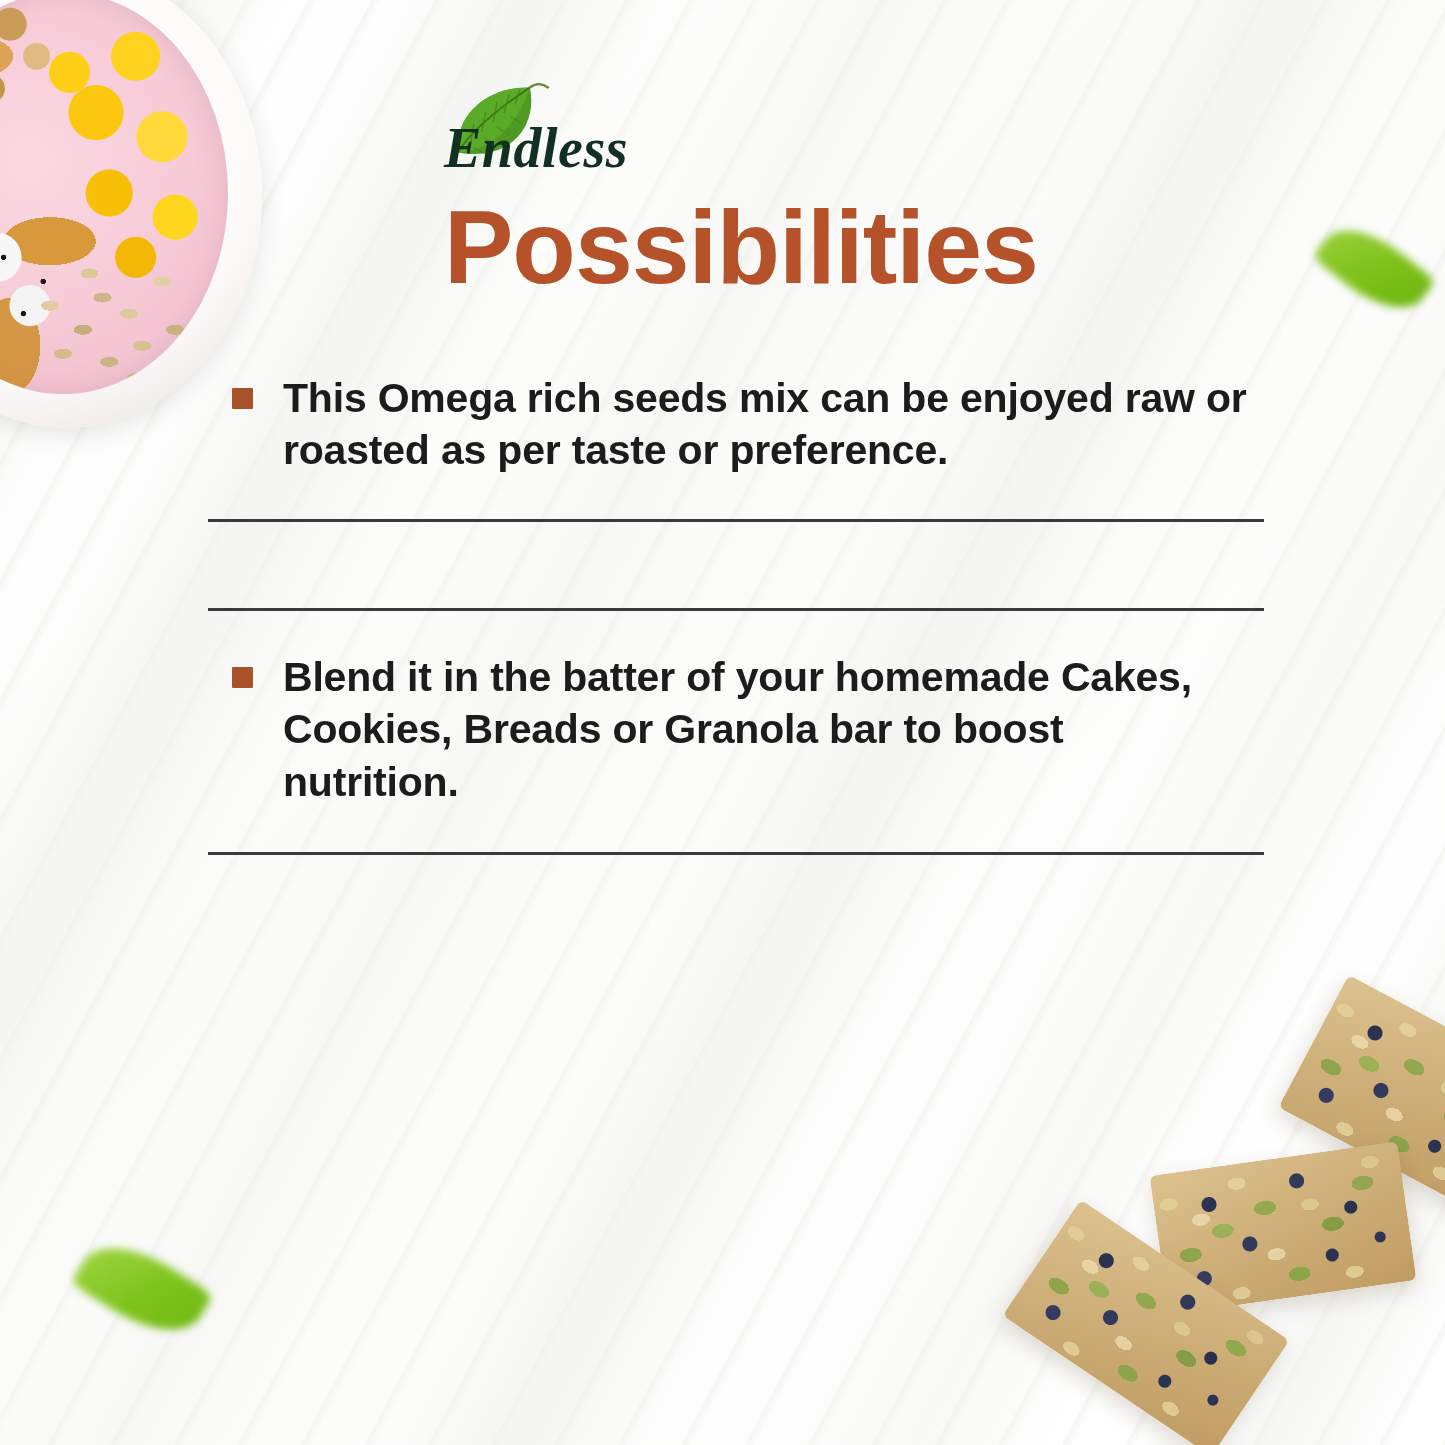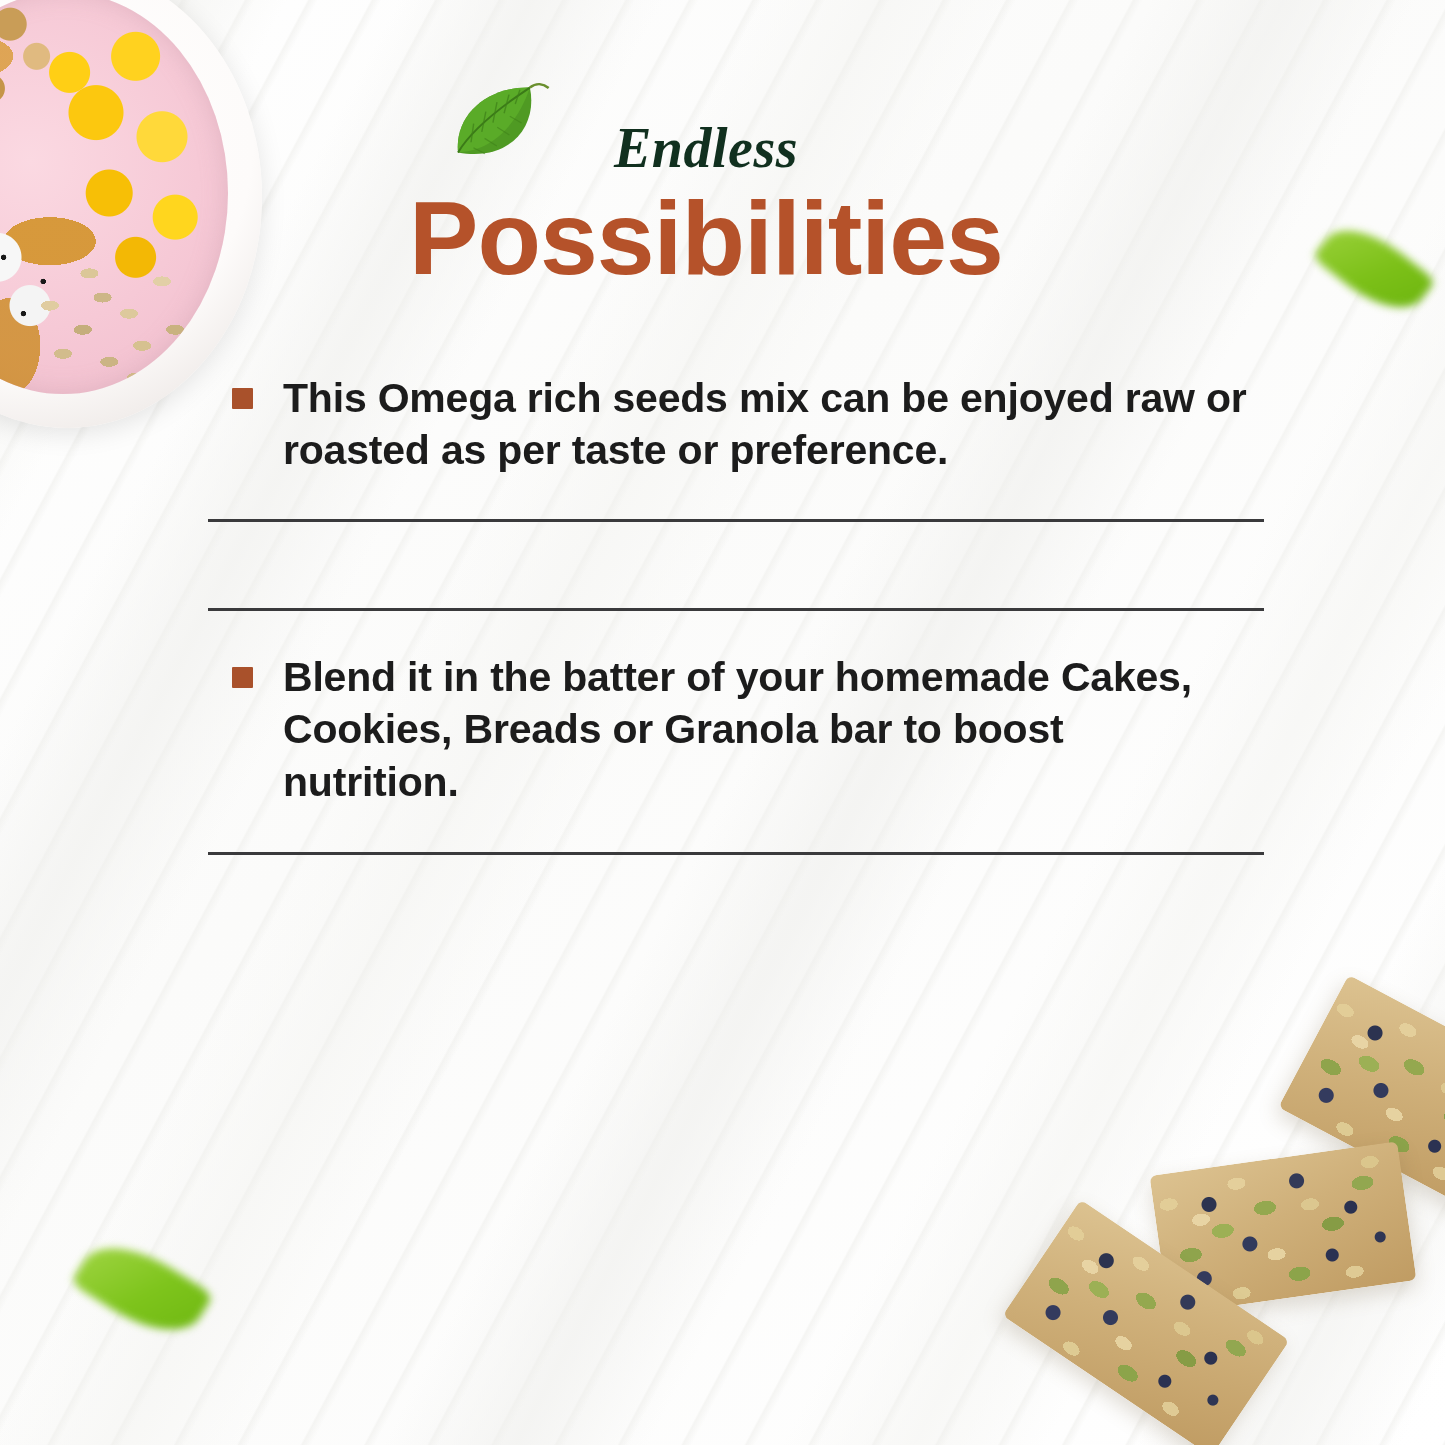--- a/index.html
+++ b/index.html
@@ -35,31 +35,31 @@
     position:absolute; inset:-20%;
     background:repeating-linear-gradient(118deg,
        rgba(250,250,248,0) 0px,
        rgba(250,250,248,0) 46px,
        rgba(238,238,235,.55) 48px,
        rgba(250,250,248,0) 56px);
     pointer-events:none;
   }
 
   
-  .headline { position:absolute; left:396px; top:120px; width:620px; text-align:center; }
+  .headline { position:absolute; left:444px; top:120px; width:620px; text-align:left; }
   .h-script {
     font-family:"Liberation Serif", serif;
     font-style:italic; font-weight:bold;
     font-size:56px; line-height:1;
     color:#11301f; letter-spacing:.5px;
   }
   .h-main {
     font-family:"Liberation Sans", sans-serif;
     font-weight:bold; font-size:104px; line-height:1.02;
-    color:#b5522a; letter-spacing:-1px; margin-top:9px;
+    color:#b5522a; letter-spacing:-1px; margin-top:18px;
   }
 
   
   .list { position:absolute; left:208px; top:372px; width:1056px; }
   .bullet-row { display:flex; align-items:flex-start; padding-left:24px; }
   .bullet-sq {
     width:21px; height:21px; flex:0 0 21px;
     background:#a9512b; margin-top:16px; margin-right:30px;
     border-radius:1px;
   }

